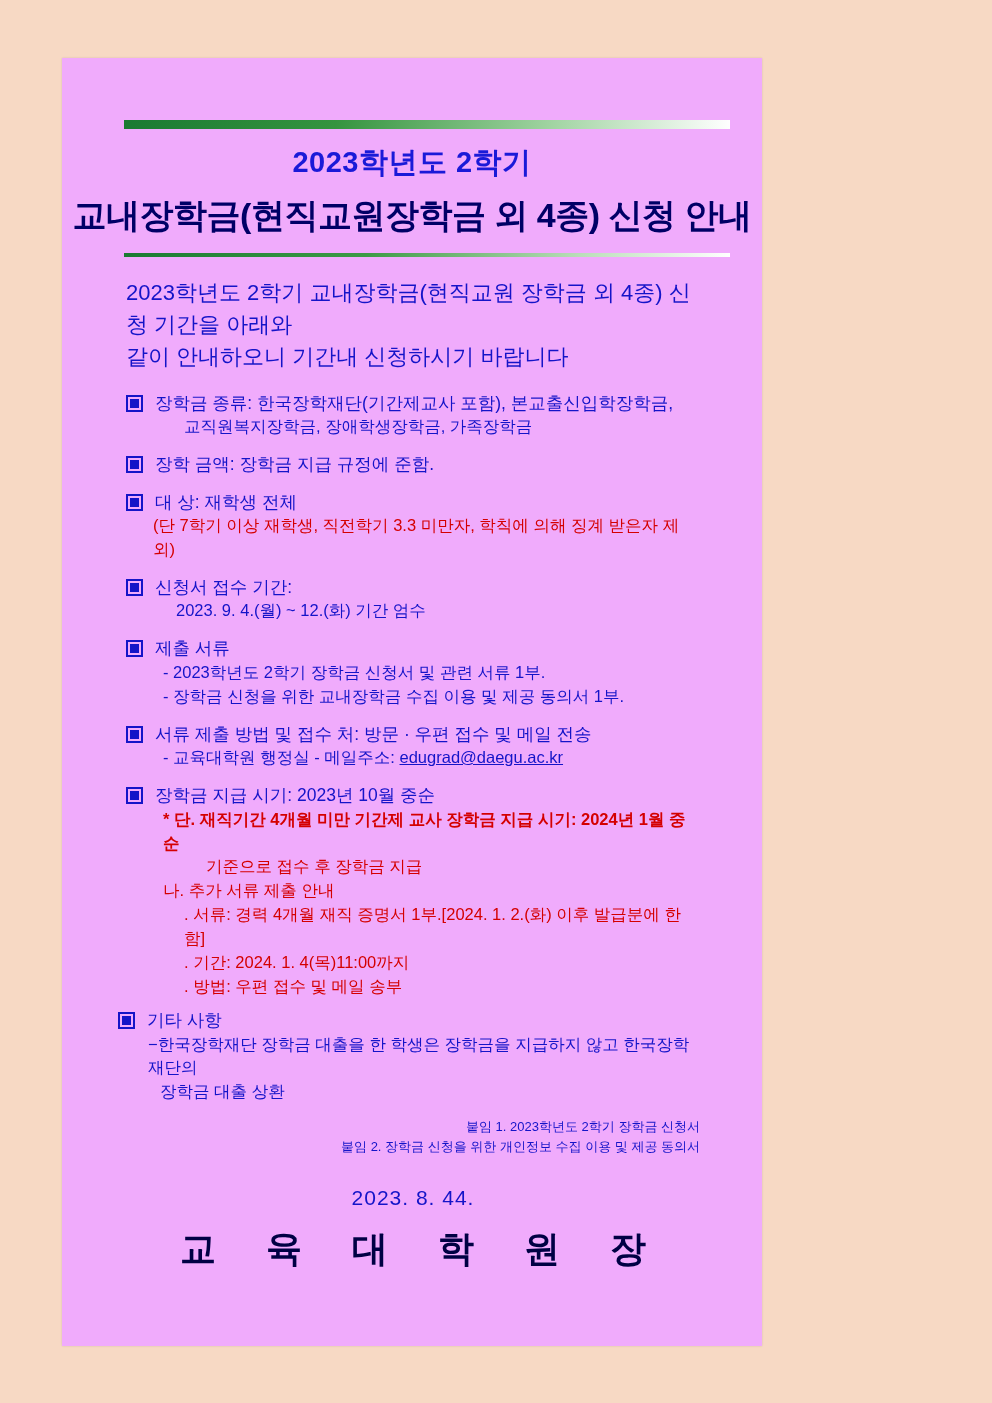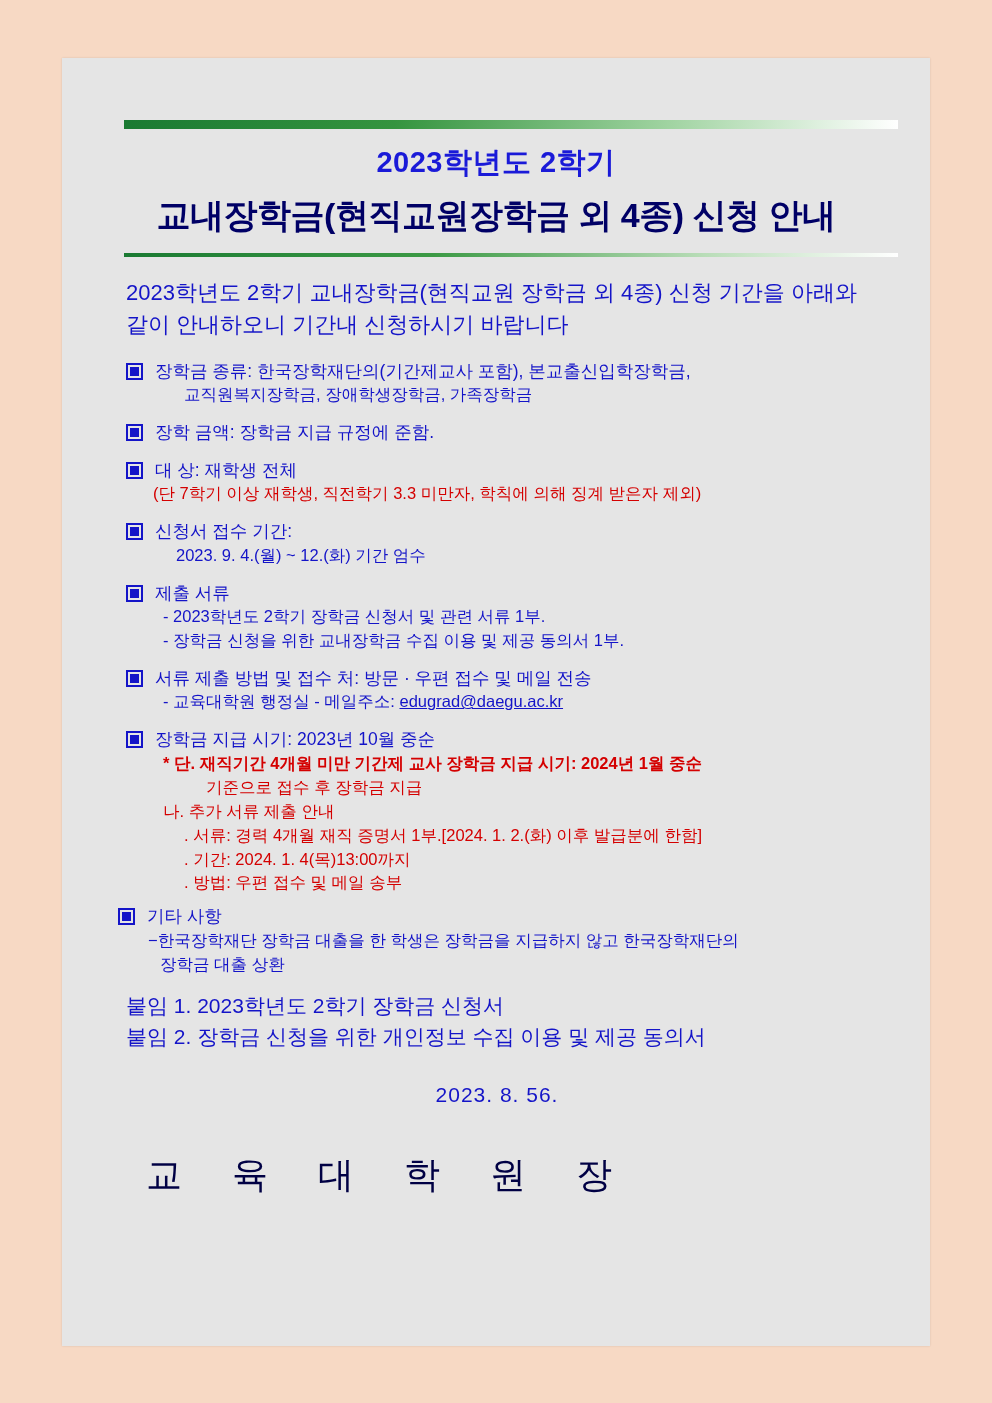--- a/index.html
+++ b/index.html
@@ -10,23 +10,23 @@
     width: 992px;
     height: 1403px;
     background: #f7d9c4;
     font-family: "Liberation Sans", sans-serif;
     overflow: hidden;
   }
   .page {
     position: absolute;
     left: 62px;
     top: 58px;
-    width: 868px;
+    width: 700px;
     height: 1288px;
-    background: #e5e5e5;
+    background: #f0abfc;
     box-shadow: 0 0 2px rgba(0,0,0,0.12);
   }
   .top-bar {
     margin: 62px 32px 0 62px;
     height: 9px;
     background: linear-gradient(to right, #1a7a32 0%, #35943f 35%, #9fd3a0 70%, #ffffff 100%);
   }
   .title-block {
     text-align: center;
     margin-top: 14px;
@@ -110,35 +110,36 @@
   .red-b {
     color: #d40000;
     font-weight: bold;
   }
   .mail {
     color: #1414c8;
     text-decoration: underline;
   }
   .attach {
     color: #1414c8;
-    font-size: 21px;
+    font-size: 13px;
+    text-align: right;
   }
   .date {
     text-align: center;
     color: #1414c8;
     font-size: 21px;
     margin-top: 26px;
     letter-spacing: 1px;
   }
   .signer {
-    text-align: left;
+    text-align: center;
     color: #000044;
     font-size: 36px;
-    font-weight: normal;
-    margin-top: 38px;
+    font-weight: bold;
+    margin-top: 8px;
     letter-spacing: 20px;
     padding-left: 20px;
   }
   .nowrap { white-space: pre-wrap; }
 </style>
 </head>
 <body>
 
 <div class="page">
 
@@ -152,21 +153,21 @@
   <div class="under-bar"></div>
 
   <div class="body-wrap">
 
     <div class="intro nowrap">2023학년도 2학기 교내장학금(현직교원 장학금 외 4종) 신청 기간을 아래와
 같이 안내하오니 기간내 신청하시기 바랍니다</div>
 
     <div class="item">
       <div class="bullet-row">
         <span class="sq"></span>
-        <span class="btxt">장학금 종류: 한국장학재단의(기간제교사 포함), 본교출신입학장학금,</span>
+        <span class="btxt">장학금 종류: 한국장학재단(기간제교사 포함), 본교출신입학장학금,</span>
       </div>
       <div class="sub indent2">교직원복지장학금, 장애학생장학금, 가족장학금</div>
     </div>
 
     <div class="item">
       <div class="bullet-row">
         <span class="sq"></span>
         <span class="btxt">장학 금액: 장학금 지급 규정에 준함.</span>
       </div>
     </div>
@@ -213,36 +214,36 @@
       </div>
       <div class="sub red-b">* 단. 재직기간 4개월 미만 기간제 교사 장학금 지급 시기: 2024년 1월 중순</div>
       <div class="sub indent3" style="margin-left:80px;">
         <span class="red">기준으로 접수 후 장학금 지급</span>
       </div>
       <div class="sub red">나. 추가 서류 제출 안내</div>
       <div class="sub indent2">
         <span class="red">. 서류:</span><span class="red"> 경력 4개월 재직 증명서 1부.[2024. 1. 2.(화) 이후 발급분에 한함]</span>
       </div>
       <div class="sub indent2">
-        <span class="red">. 기간:</span><span class="red"> 2024. 1. 4(목)13:00까지</span>
+        <span class="red">. 기간:</span><span class="red"> 2024. 1. 4(목)11:00까지</span>
       </div>
       <div class="sub indent2">
         <span class="red">. 방법:</span><span class="red"> 우편 접수 및 메일 송부</span>
       </div>
     </div>
 
     <div class="item" style="margin-top:-4px;">
       <div class="bullet-row" style="margin-left:-8px;">
         <span class="sq"></span>
         <span class="btxt">기타 사항</span>
       </div>
       <div class="sub" style="margin-left:22px;">−한국장학재단 장학금 대출을 한 학생은 장학금을 지급하지 않고 한국장학재단의</div>
       <div class="sub" style="margin-left:34px;">장학금 대출 상환</div>
     </div>
 
     <div class="attach">붙임 1. 2023학년도 2학기 장학금 신청서</div>
     <div class="attach">붙임 2. 장학금 신청을 위한 개인정보 수집 이용 및 제공 동의서</div>
 
-    <div class="date">2023. 8. 56.</div>
+    <div class="date">2023. 8. 44.</div>
     <div class="signer">교 육 대 학 원 장</div>
 
   </div>
 </div>
 
 </body></html>

